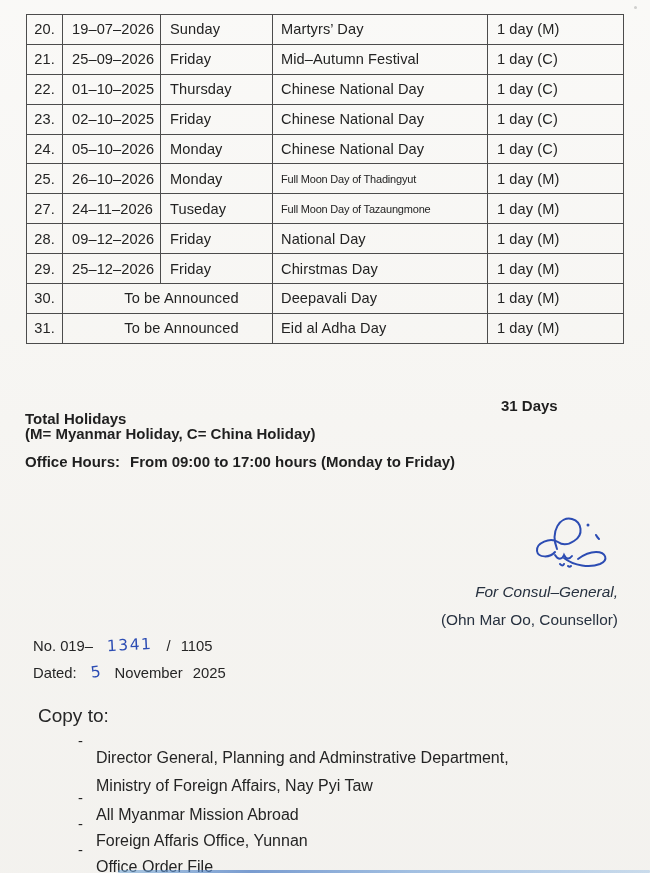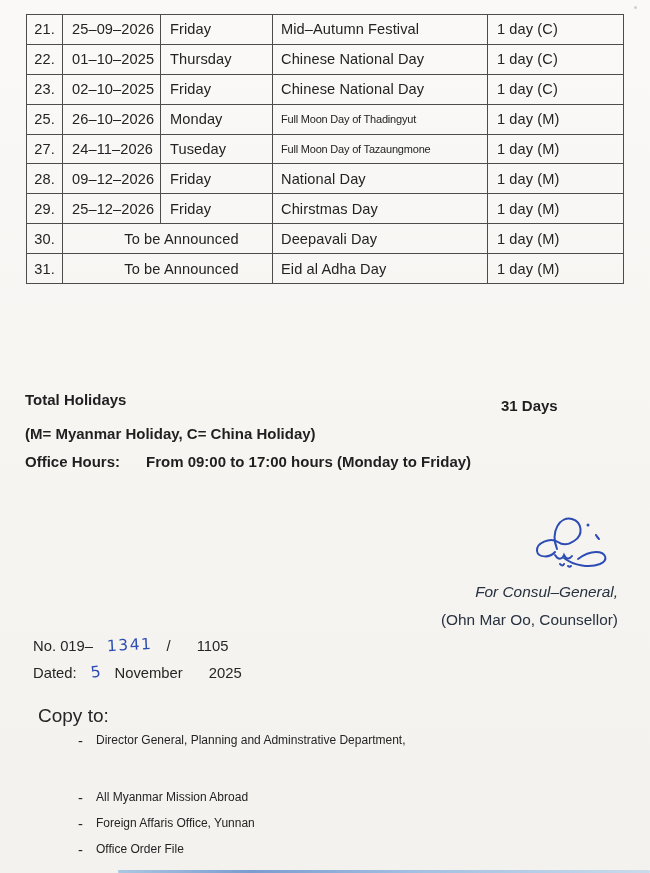--- a/index.html
+++ b/index.html
@@ -56,26 +56,26 @@
   
   .hw {
     display: inline-block;
     color: #2c4cb3;
     font-family: "DejaVu Sans", sans-serif;
     font-size: 15.5px;
     letter-spacing: 1.5px;
     transform: rotate(-3deg) translateY(-1px);
   }
   .hw-day { letter-spacing: 0; transform: rotate(-8deg) translateY(-1px); }
-  .gap-sm { display: inline-block; margin-left: 26px; }
+  .gap-sm { display: inline-block; margin-left: 10px; }
   .gap-md { display: inline-block; margin-left: 14px; }
   .gap-lg { display: inline-block; }
 
   
-  .copy-item { position: absolute; font-size: 12px; color: #242424; }
+  .copy-item { position: absolute; font-size: 16px; color: #242424; margin-top: 16px; }
   .copy-dash { position: absolute; font-size: 14.8px; color: #242424; }
 
   
   .scan-strip {
     position: absolute;
     left: 118px; right: 0; bottom: 0;
     height: 3px;
     background: linear-gradient(90deg,
       rgba(110,165,215,.55), rgba(70,120,195,.7) 25%,
       rgba(95,150,215,.55) 55%, rgba(120,170,225,.45) 85%, rgba(140,185,230,.4));
@@ -95,20 +95,27 @@
   <table class="holidays">
     <colgroup>
       <col style="width:36px">
         <col style="width:98px">
         <col style="width:112px">
         <col style="width:215px">
         <col style="width:136px">
     </colgroup>
     <tbody>
       <tr>
+        <td class="c-no">20.</td>
+        <td class="c-date">19–07–2026</td>
+        <td class="c-day">Sunday</td>
+        <td class="c-name">Martyrs’ Day</td>
+        <td class="c-days">1 day (M)</td>
+      </tr>
+      <tr>
         <td class="c-no">21.</td>
         <td class="c-date">25–09–2026</td>
         <td class="c-day">Friday</td>
         <td class="c-name">Mid–Autumn Festival</td>
         <td class="c-days">1 day (C)</td>
       </tr>
       <tr>
         <td class="c-no">22.</td>
         <td class="c-date">01–10–2025</td>
         <td class="c-day">Thursday</td>
@@ -116,20 +123,27 @@
         <td class="c-days">1 day (C)</td>
       </tr>
       <tr>
         <td class="c-no">23.</td>
         <td class="c-date">02–10–2025</td>
         <td class="c-day">Friday</td>
         <td class="c-name">Chinese National Day</td>
         <td class="c-days">1 day (C)</td>
       </tr>
       <tr>
+        <td class="c-no">24.</td>
+        <td class="c-date">05–10–2026</td>
+        <td class="c-day">Monday</td>
+        <td class="c-name">Chinese National Day</td>
+        <td class="c-days">1 day (C)</td>
+      </tr>
+      <tr>
         <td class="c-no">25.</td>
         <td class="c-date">26–10–2026</td>
         <td class="c-day">Monday</td>
         <td class="c-name squeeze">Full Moon Day of Thadingyut</td>
         <td class="c-days">1 day (M)</td>
       </tr>
       <tr>
         <td class="c-no">27.</td>
         <td class="c-date">24–11–2026</td>
         <td class="c-day">Tuseday</td>
@@ -158,21 +172,21 @@
       </tr>
       <tr>
         <td class="c-no">31.</td>
         <td class="c-announced" colspan="2">To be Announced</td>
         <td class="c-name">Eid al Adha Day</td>
         <td class="c-days">1 day (M)</td>
       </tr>
     </tbody>
   </table>
 
-  <div class="line bold" style="left:25px; top:391px;text-align:center;">Total Holidays</div>
+  <div class="line bold" style="left:25px; top:410px;text-align:center;">Total Holidays</div>
   <div class="line bold" style="left:501px; top:397px;">31 Days</div>
   <div class="line bold" style="left:25px; top:425px;">(M= Myanmar Holiday, C= China Holiday)</div>
   <div class="line bold" style="left:25px; top:453px;">
     <span>Office Hours:</span><span class="gap-sm">From 09:00 to 17:00 hours (Monday to Friday)</span>
   </div>
 
   <svg class="sig-svg" width="92" height="60" viewBox="0 0 92 60">
     <g fill="none" stroke="#2c4cb3" stroke-width="2" stroke-linecap="round">
       <path d="M33 38 C26 20 36 5 48 8 C58 11 60 24 50 30 C44 34 38 34 34 31 C26 26 12 32 13 40 C14 47 26 47 31 41"></path>
       <path d="M31 44 c3 5 7 5 9 0 c2 4 5 5 8 1"></path>
@@ -191,20 +205,21 @@
   </div>
   <div class="line" style="left:33px; top:665px; font-size:14.8px;">
     <span>Dated:</span><span class="hw hw-day gap-md">5</span><span class="gap-md">November</span><span class="gap-sm">2025</span>
   </div>
 
   <div class="line" style="left:38px; top:707px; font-size:19px;">Copy to:</div>
 
   <div class="copy-dash" style="left:78px; top:733px;">-</div>
   <div class="copy-item" style="left:96px; top:733px;">Director General, Planning and Adminstrative Department,</div>
 
+  <div class="copy-item" style="left:96px; top:761px;">Ministry of Foreign Affairs, Nay Pyi Taw</div>
 
   <div class="copy-dash" style="left:78px; top:790px;">-</div>
   <div class="copy-item" style="left:96px; top:790px;">All Myanmar Mission Abroad</div>
 
   <div class="copy-dash" style="left:78px; top:816px;">-</div>
   <div class="copy-item" style="left:96px; top:816px;">Foreign Affaris Office, Yunnan</div>
 
   <div class="copy-dash" style="left:78px; top:842px;">-</div>
   <div class="copy-item" style="left:96px; top:842px;">Office Order File</div>
 

